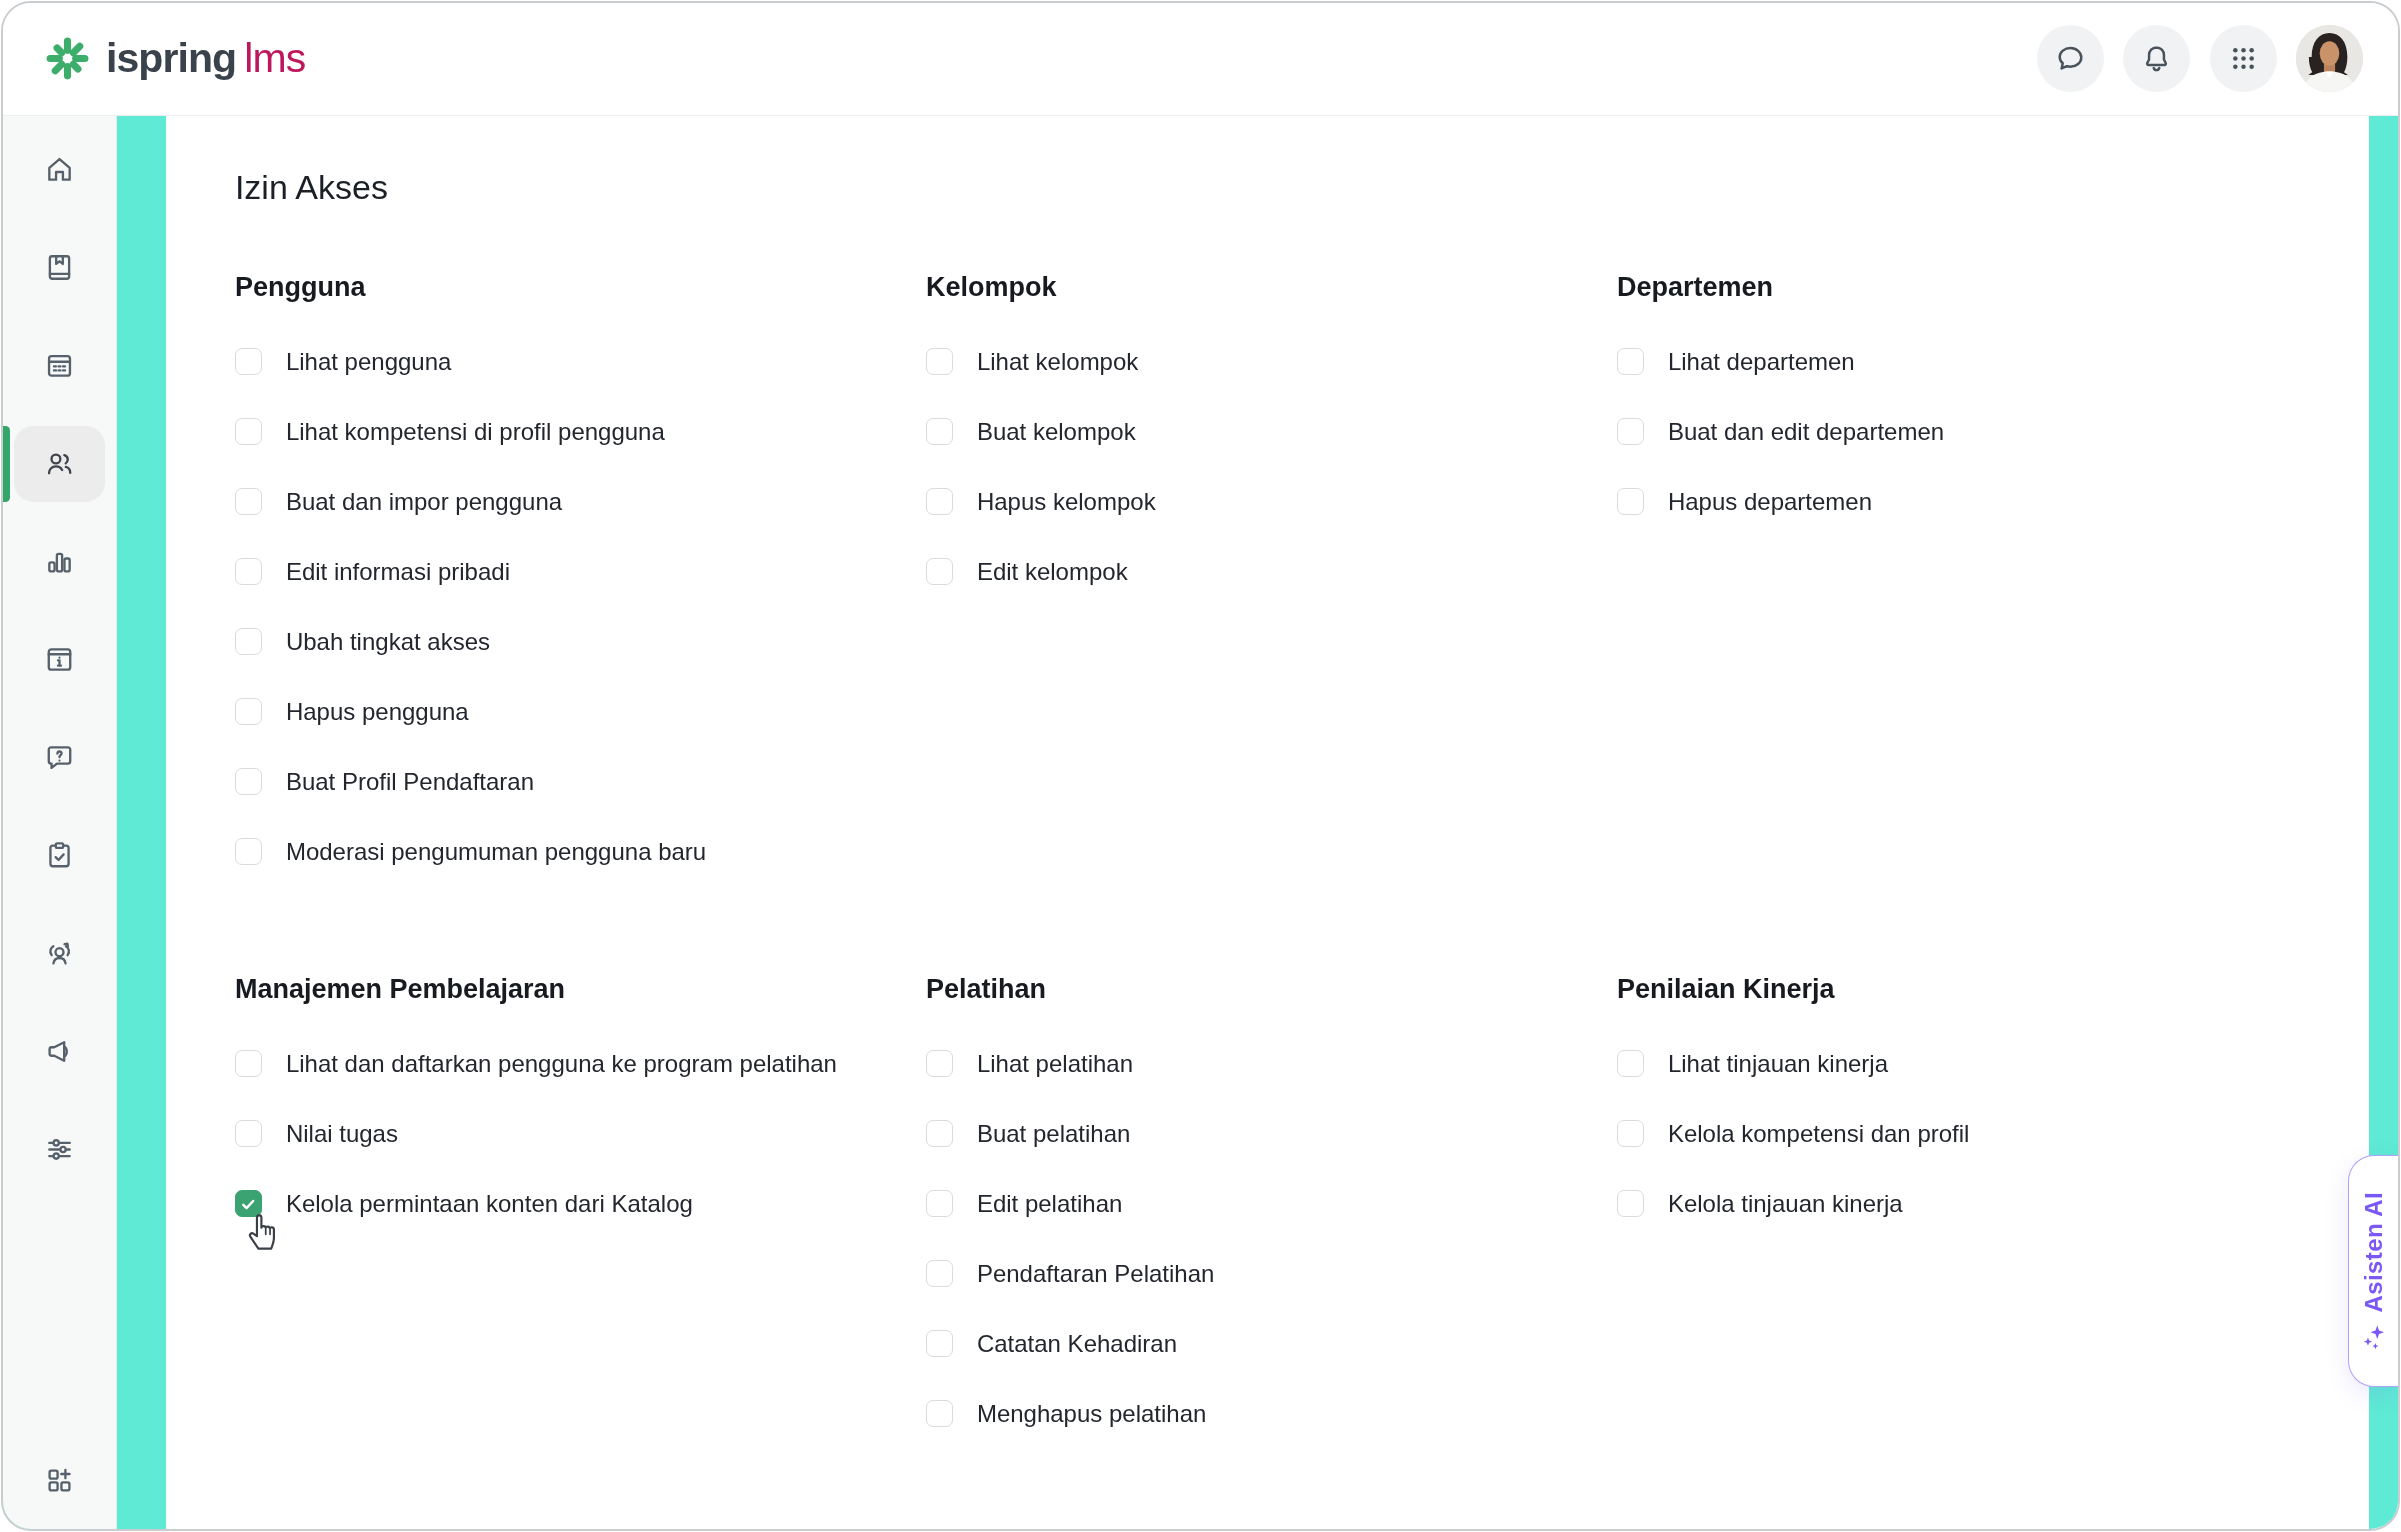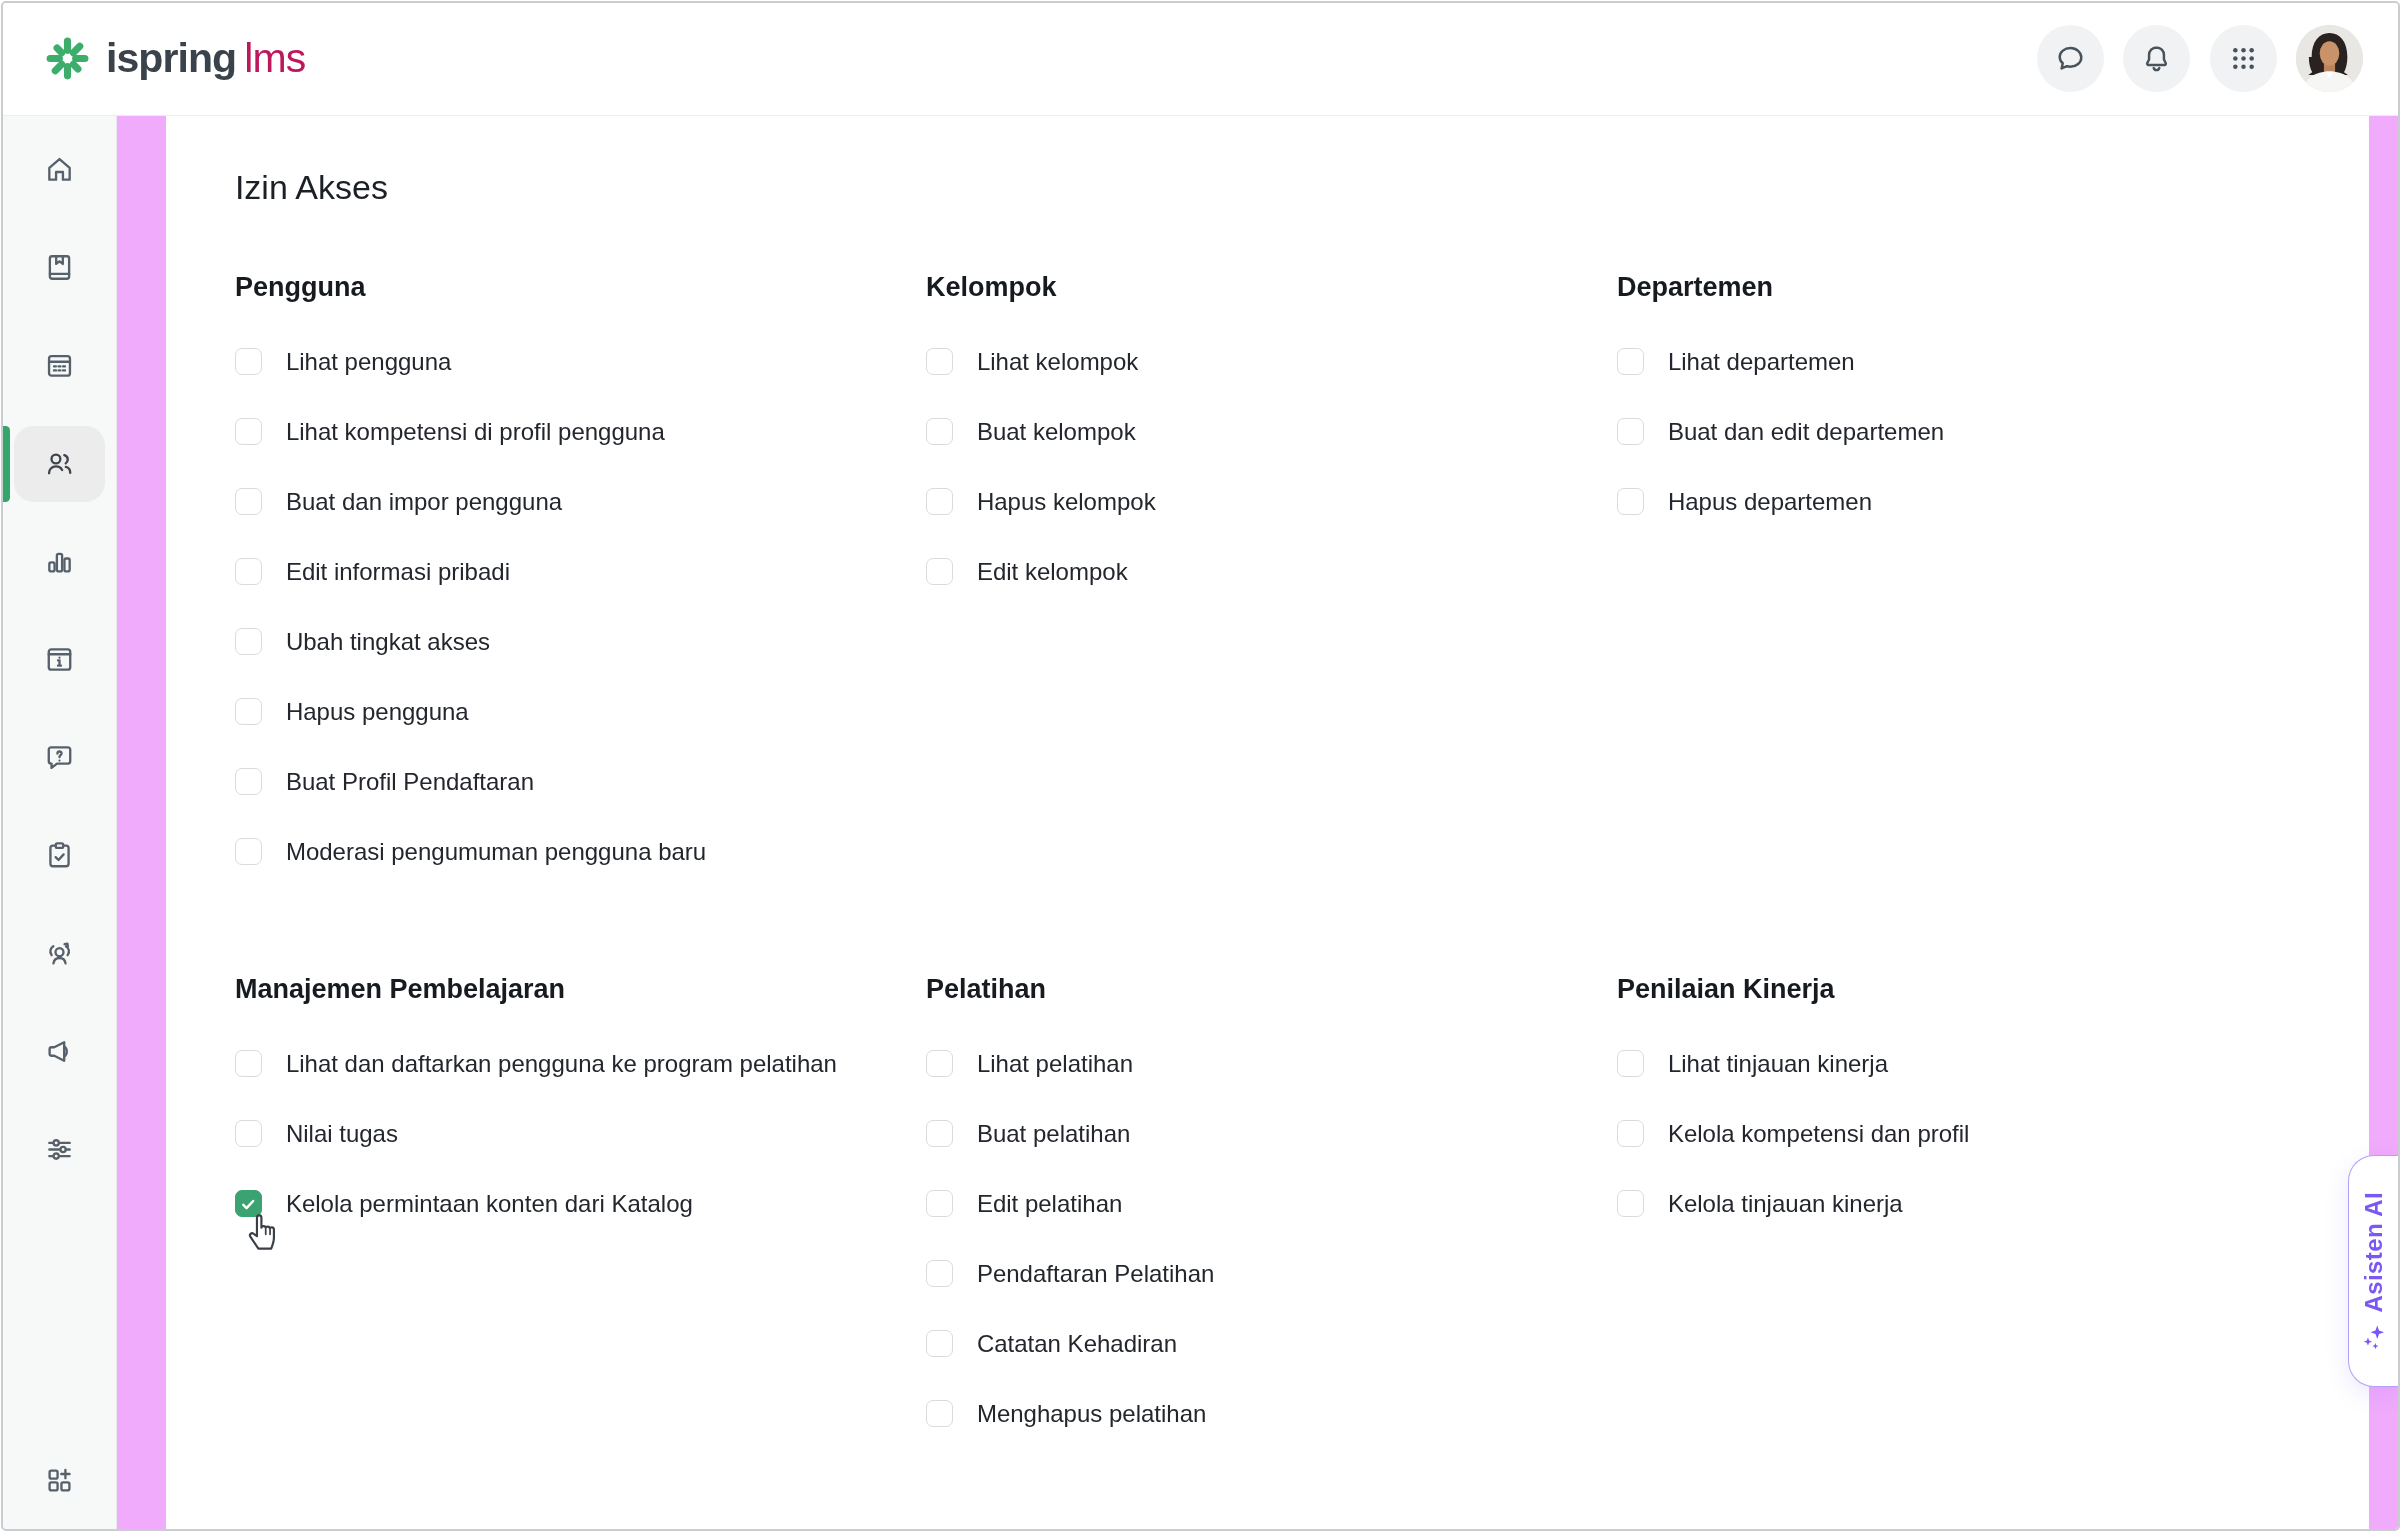--- a/index.html
+++ b/index.html
@@ -1,18 +1,18 @@
 <!DOCTYPE html>
 <html style="--accent-green: #35A66A; --check-green: #3BA272; --ai-purple: #7B57F6;font-size:14px"><head>
 <meta charset="utf-8">
 <style>
   * { box-sizing: border-box; margin: 0; padding: 0; }
   html, body { width: 2401px; height: 1532px; background: #ffffff; font-family: "Liberation Sans", "DejaVu Sans", sans-serif; }
   .frame {
-    position: absolute; inset: 0.9px; border: 2.6px solid #c9cdd0; border-radius: 5px;
+    position: absolute; inset: 0.9px; border: 2.6px solid #c9cdd0; border-radius: 30px;
     overflow: hidden; background: #ffffff;
   }
   
   .topbar {
     position: absolute; top: 0; left: 0; right: 0; height: 113px;
     background: #ffffff; border-bottom: 0.9px solid #ededee;
     display: flex; align-items: center; padding: 0 35px 0 40px;
   }
   .logo { display: flex; align-items: center; gap: 14px; }
   .logo-flower { width: 49px; height: 49px; }
@@ -22,21 +22,21 @@
   .top-actions { margin-left: auto; display: flex; align-items: center; gap: 19.4px; }
   .icon-btn {
     width: 67px; height: 67px; border-radius: 50%; background: #f1f2f3;
     display: flex; align-items: center; justify-content: center; cursor: pointer;
   }
   .icon-btn svg { width: 35px; height: 35px; color: #49535c; }
   .avatar { width: 67px; height: 67px; border-radius: 50%; overflow: hidden; cursor: pointer; background: #e3e1dd; }
   .avatar svg { width: 100%; height: 100%; display: block; }
 
   
-  .shell { position: absolute; top: 113px; left: 0; right: 0; bottom: 0; background: #f0abfc; }
+  .shell { position: absolute; top: 113px; left: 0; right: 0; bottom: 0; background: #5eead4; }
   .sidebar {
     position: absolute; top: 0; left: 0; bottom: 0; width: 114px;
     background: #f7f8f8; border-right: 0.9px solid #e9eaeb;
   }
   .side-list { display: flex; flex-direction: column; align-items: center; padding-top: 26px; gap: 42px; }
   .side-item {
     width: 86px; height: 56px; display: flex; align-items: center; justify-content: center;
     border-radius: 16px; position: relative; cursor: pointer;
   }
   .side-item svg { width: 33px; height: 33px; color: #57616b; position: relative; z-index: 1; }

